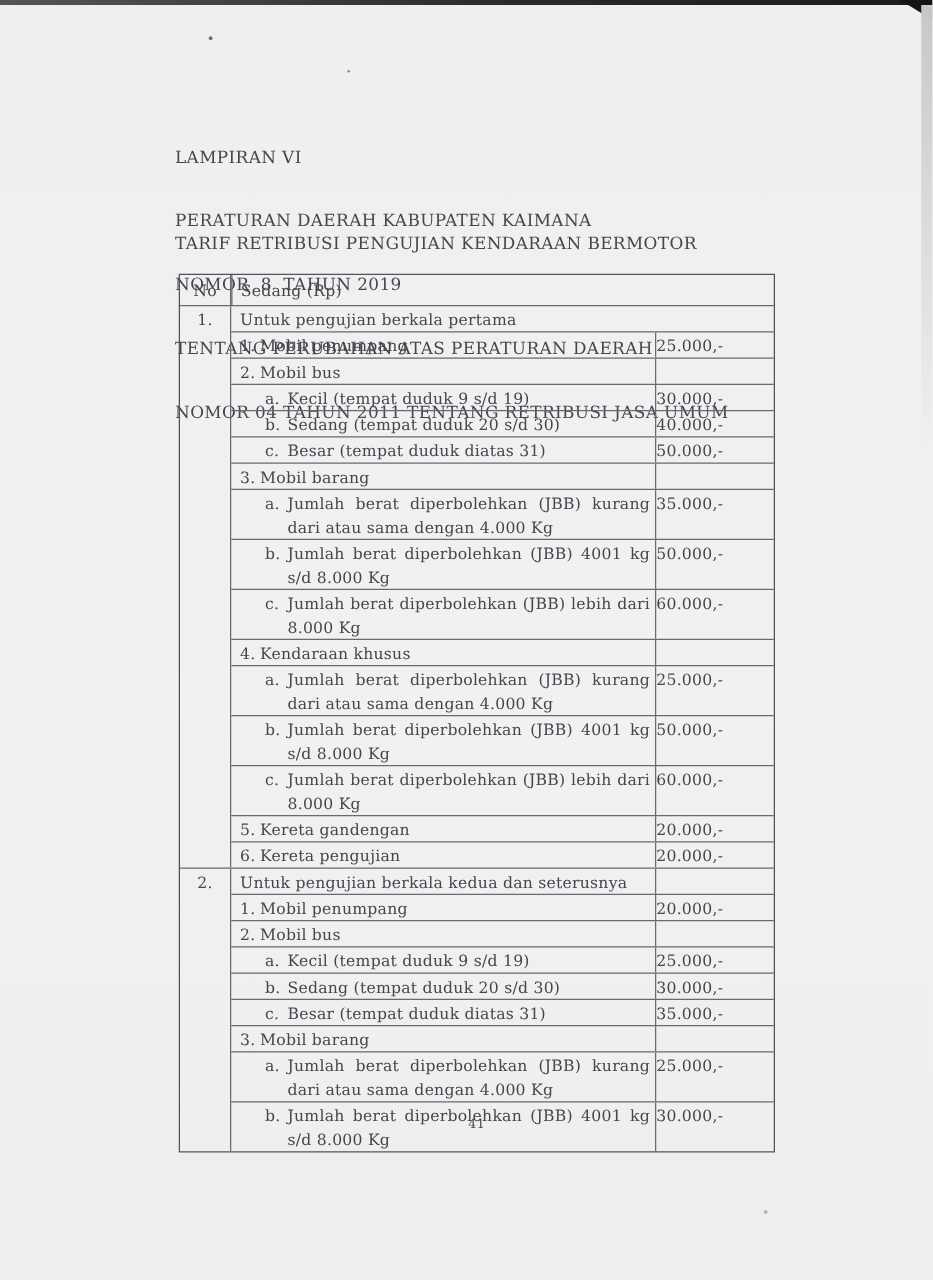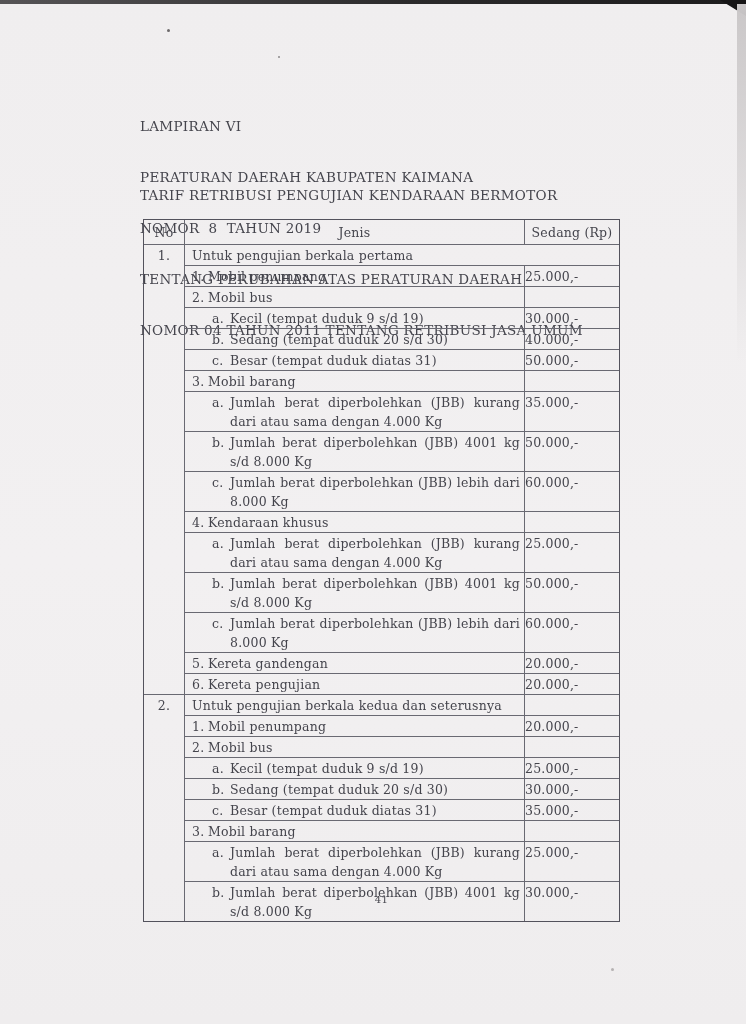--- a/index.html
+++ b/index.html
@@ -102,21 +102,20 @@
     <div>NOMOR  8  TAHUN 2019</div>
     <div>TENTANG PERUBAHAN ATAS PERATURAN DAERAH</div>
     <div>NOMOR 04 TAHUN 2011 TENTANG RETRIBUSI JASA UMUM</div>
   </div>
 
   <div class="doc-title">TARIF RETRIBUSI PENGUJIAN KENDARAAN BERMOTOR</div>
 
   <div class="tbl">
     <div class="thead">
       <div class="c-no th">No</div>
-      <div class="c-jenis th">Jenis</div>
       <div class="c-tarif th">Sedang (Rp)</div>
     </div>
     <div id="tbody">
         <div class="section">
           <div class="no-cell">1.</div>
           <div class="sec-rows">
             <div class="row lvl0">
               <div class="jenis-cell">
                 <span class="txt">Untuk pengujian berkala pertama</span>
               </div>

